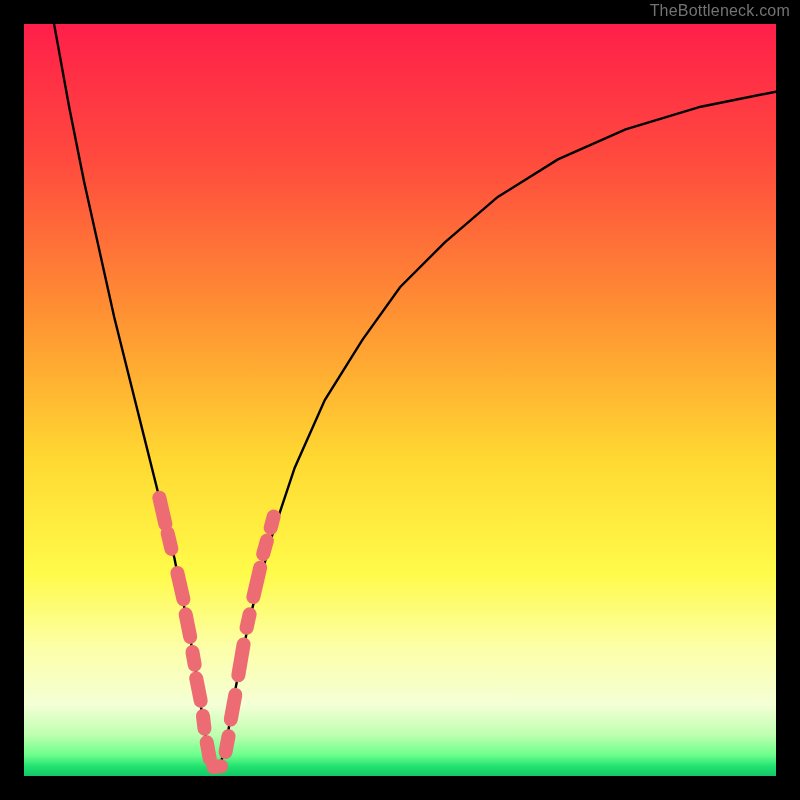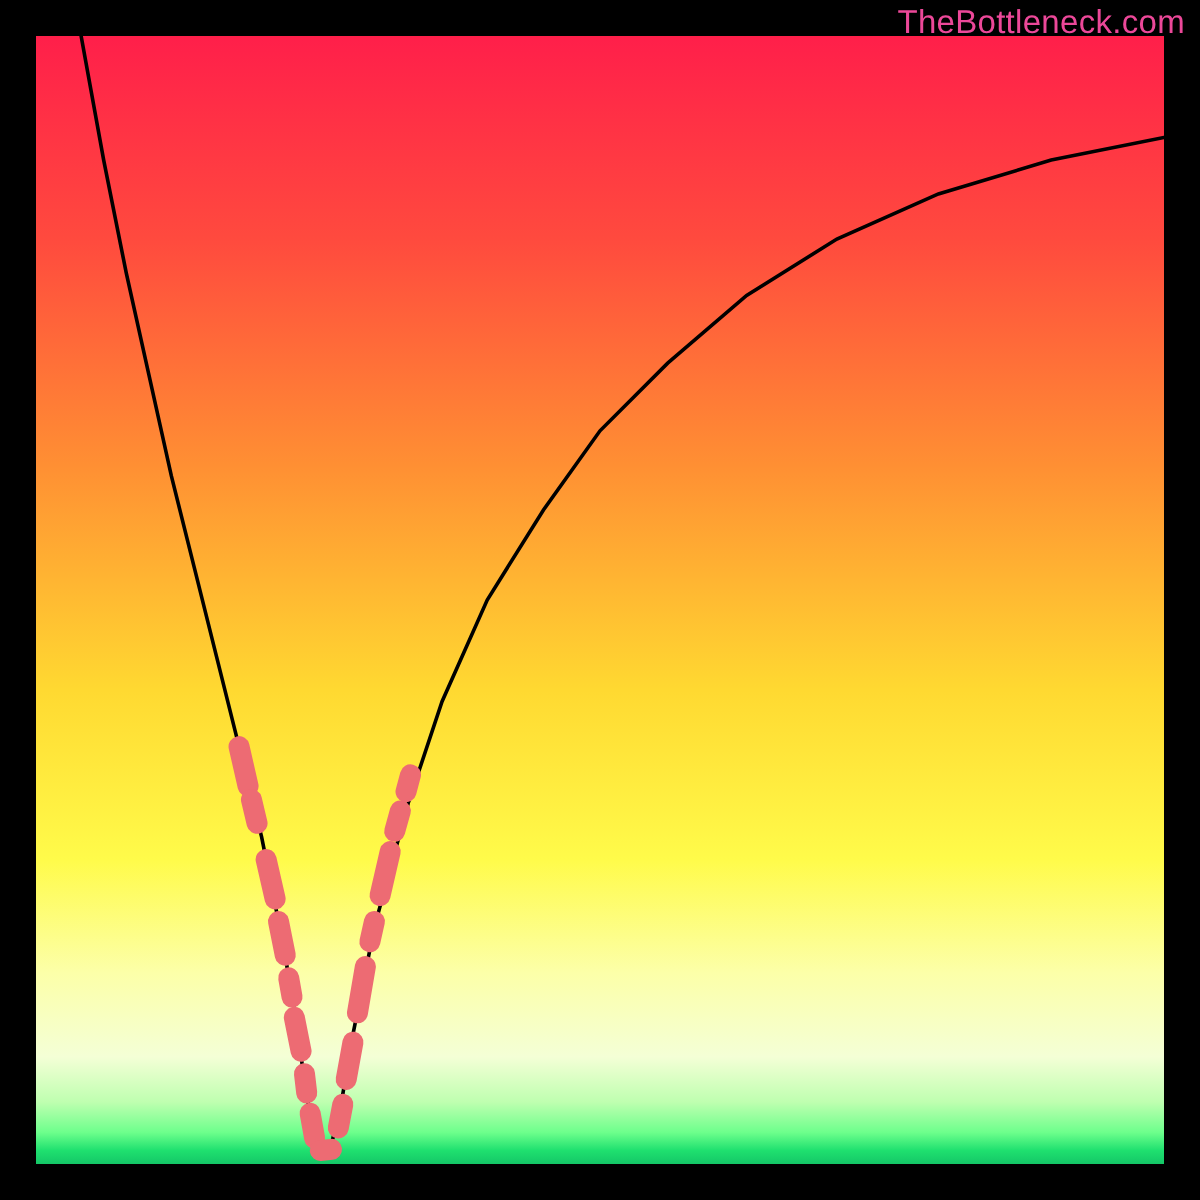--- a/index.html
+++ b/index.html
@@ -38,22 +38,22 @@
     left: 0;
     top: 0;
     width: 100%;
     height: 100%;
     pointer-events: none;
   }
   .watermark {
     position: absolute;
     top: 2px;
     right: 10px;
-    color: #ec4899;
-    font-size: 22px;
+    color: #737373;
+    font-size: 16px;
     font-weight: 500;
     letter-spacing: 0.2px;
     z-index: 20;
     user-select: none;
   }
 </style>
 </head>
 <body>
 
 <div class="watermark">TheBottleneck.com</div>

